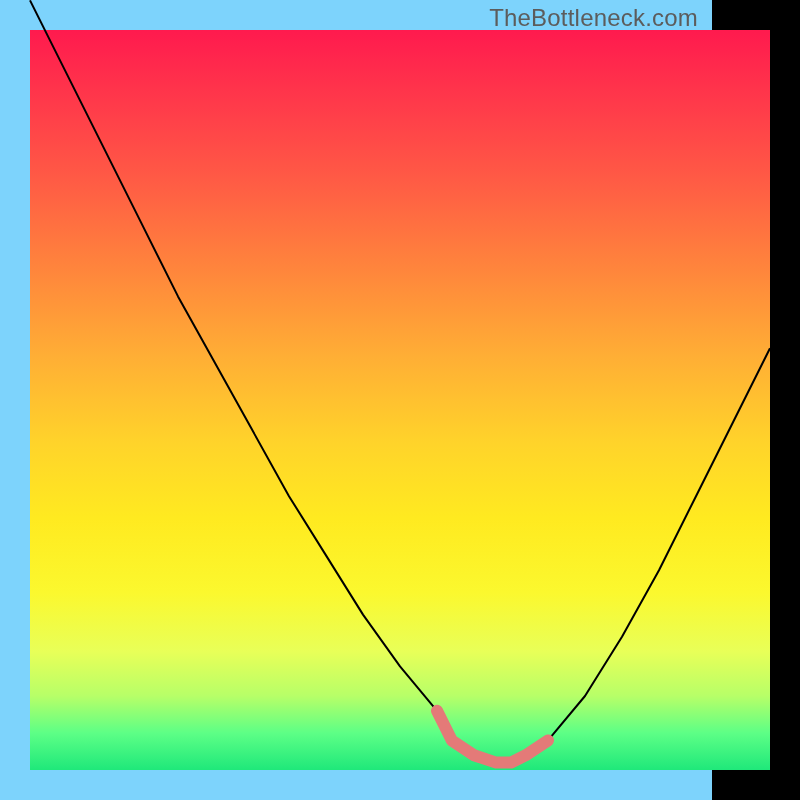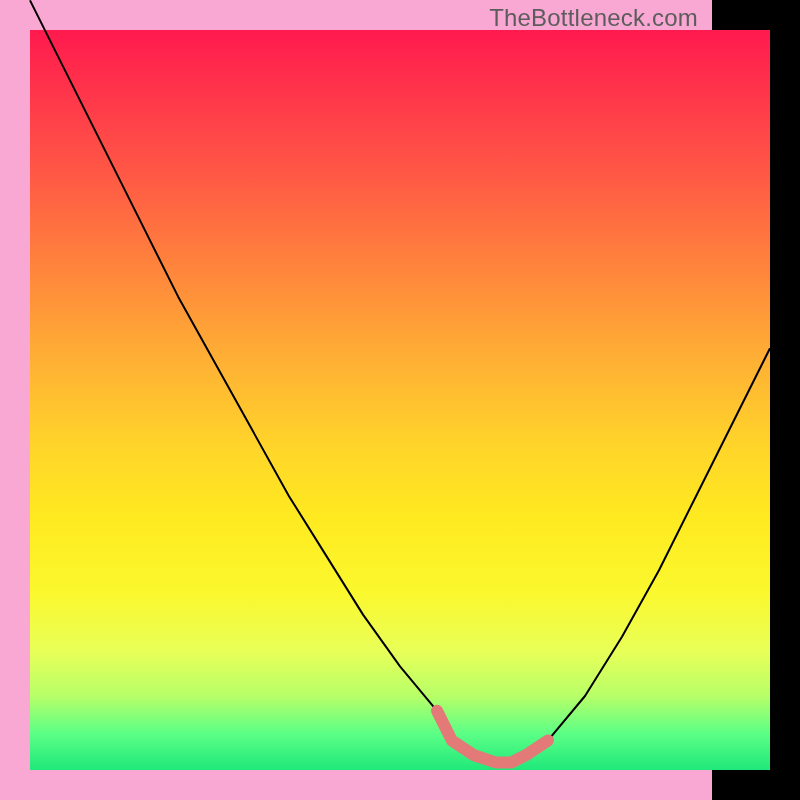--- a/index.html
+++ b/index.html
@@ -8,21 +8,21 @@
     width: 800px;
     height: 800px;
     background: #000;
     overflow: hidden;
     font-family: Arial, Helvetica, sans-serif;
   }
   .frame {
     position: relative;
     width: 712px;
     height: 800px;
-    background: #f9a8d4;
+    background: #7dd3fc;
   }
   .watermark {
     position: absolute;
     top: 4px;
     right: 14px;
     color: #5c5c5c;
     font-size: 24px;
     font-weight: 400;
     letter-spacing: 0.2px;
     z-index: 5;

